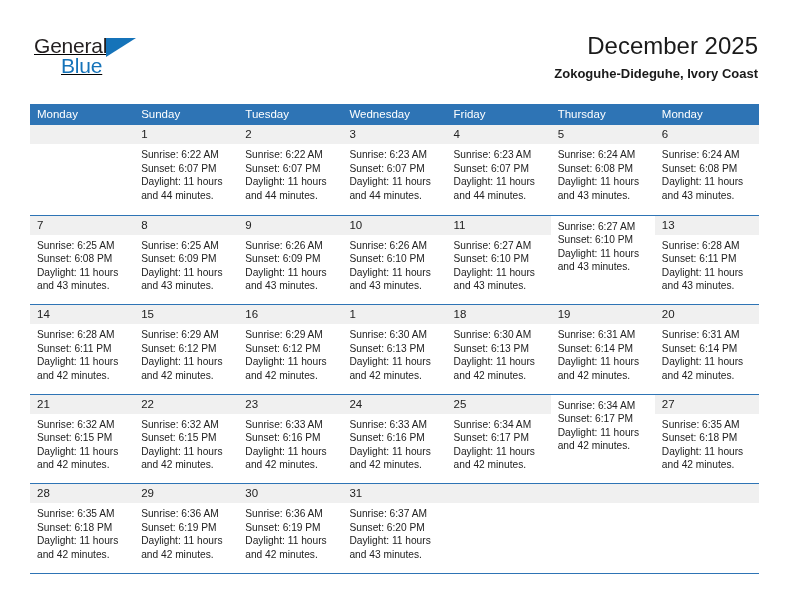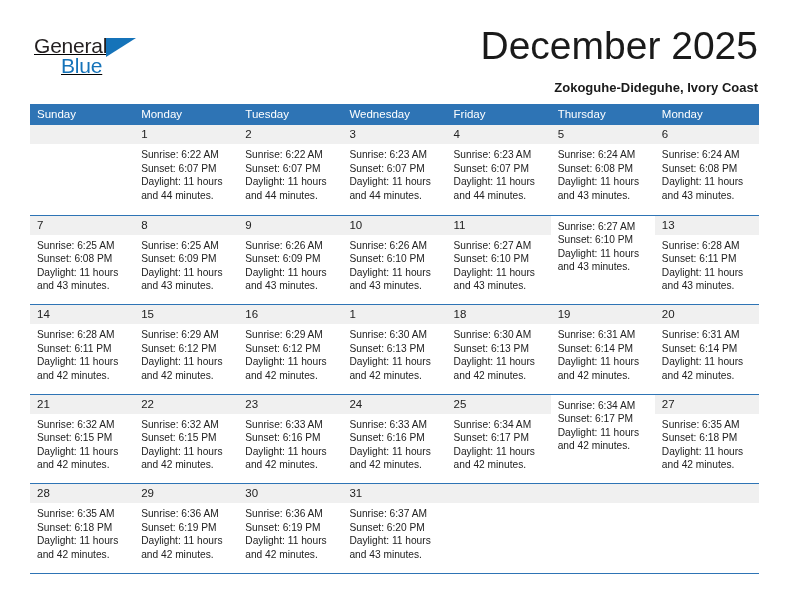--- a/index.html
+++ b/index.html
@@ -67,32 +67,32 @@
     margin-top: 12px;
   }
 
   .title-block {
     position: absolute;
     right: 34px;
     top: 28px;
     text-align: right;
   }
   .cal-title {
-    font-size: 39px;
+    font-size: 24px;
     color: #1a1a1a;
     font-weight: normal;
     line-height: 36px;
     white-space: nowrap;
   }
   .cal-subtitle {
     font-size: 13px;
     color: #1a1a1a;
     font-weight: bold;
     line-height: 20px;
-    margin-top: 14px;
+    margin-top: 0;
     white-space: nowrap;
   }
 
   
   .calendar {
     position: absolute;
     left: 30px;
     top: 104px;
     width: 729px;
   }
@@ -163,22 +163,22 @@
     <div class="title-block">
       <div class="cal-title">December 2025</div>
       <div class="cal-subtitle">Zokoguhe-Dideguhe, Ivory Coast</div>
     </div>
 
   </div>
 
   <div class="calendar">
 
     <div class="dow-row">
+      <div class="dow">Monday</div>
       <div class="dow">Sunday</div>
-      <div class="dow">Monday</div>
       <div class="dow">Tuesday</div>
       <div class="dow">Wednesday</div>
       <div class="dow">Friday</div>
       <div class="dow">Thursday</div>
       <div class="dow">Monday</div>
     </div>
 
     <div id="weeks-container">
         <div class="week">
           <div class="cell">

